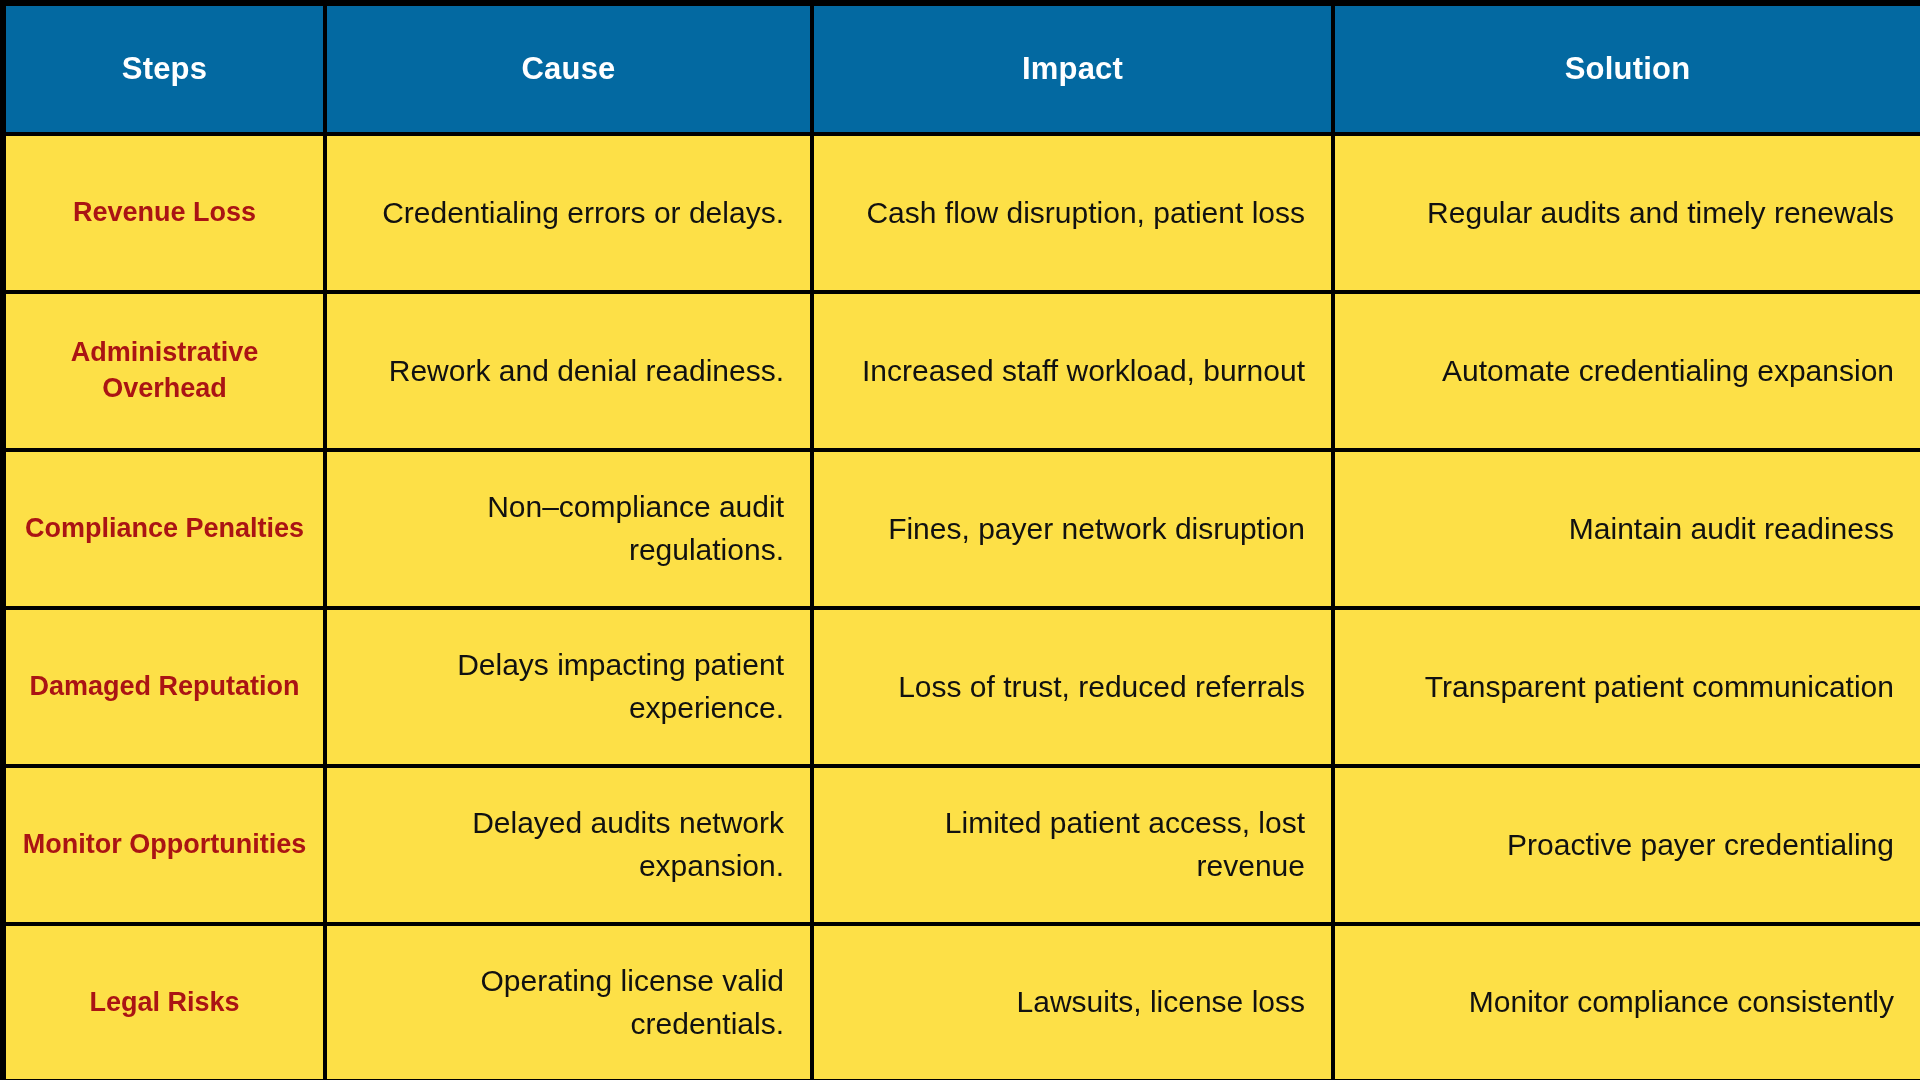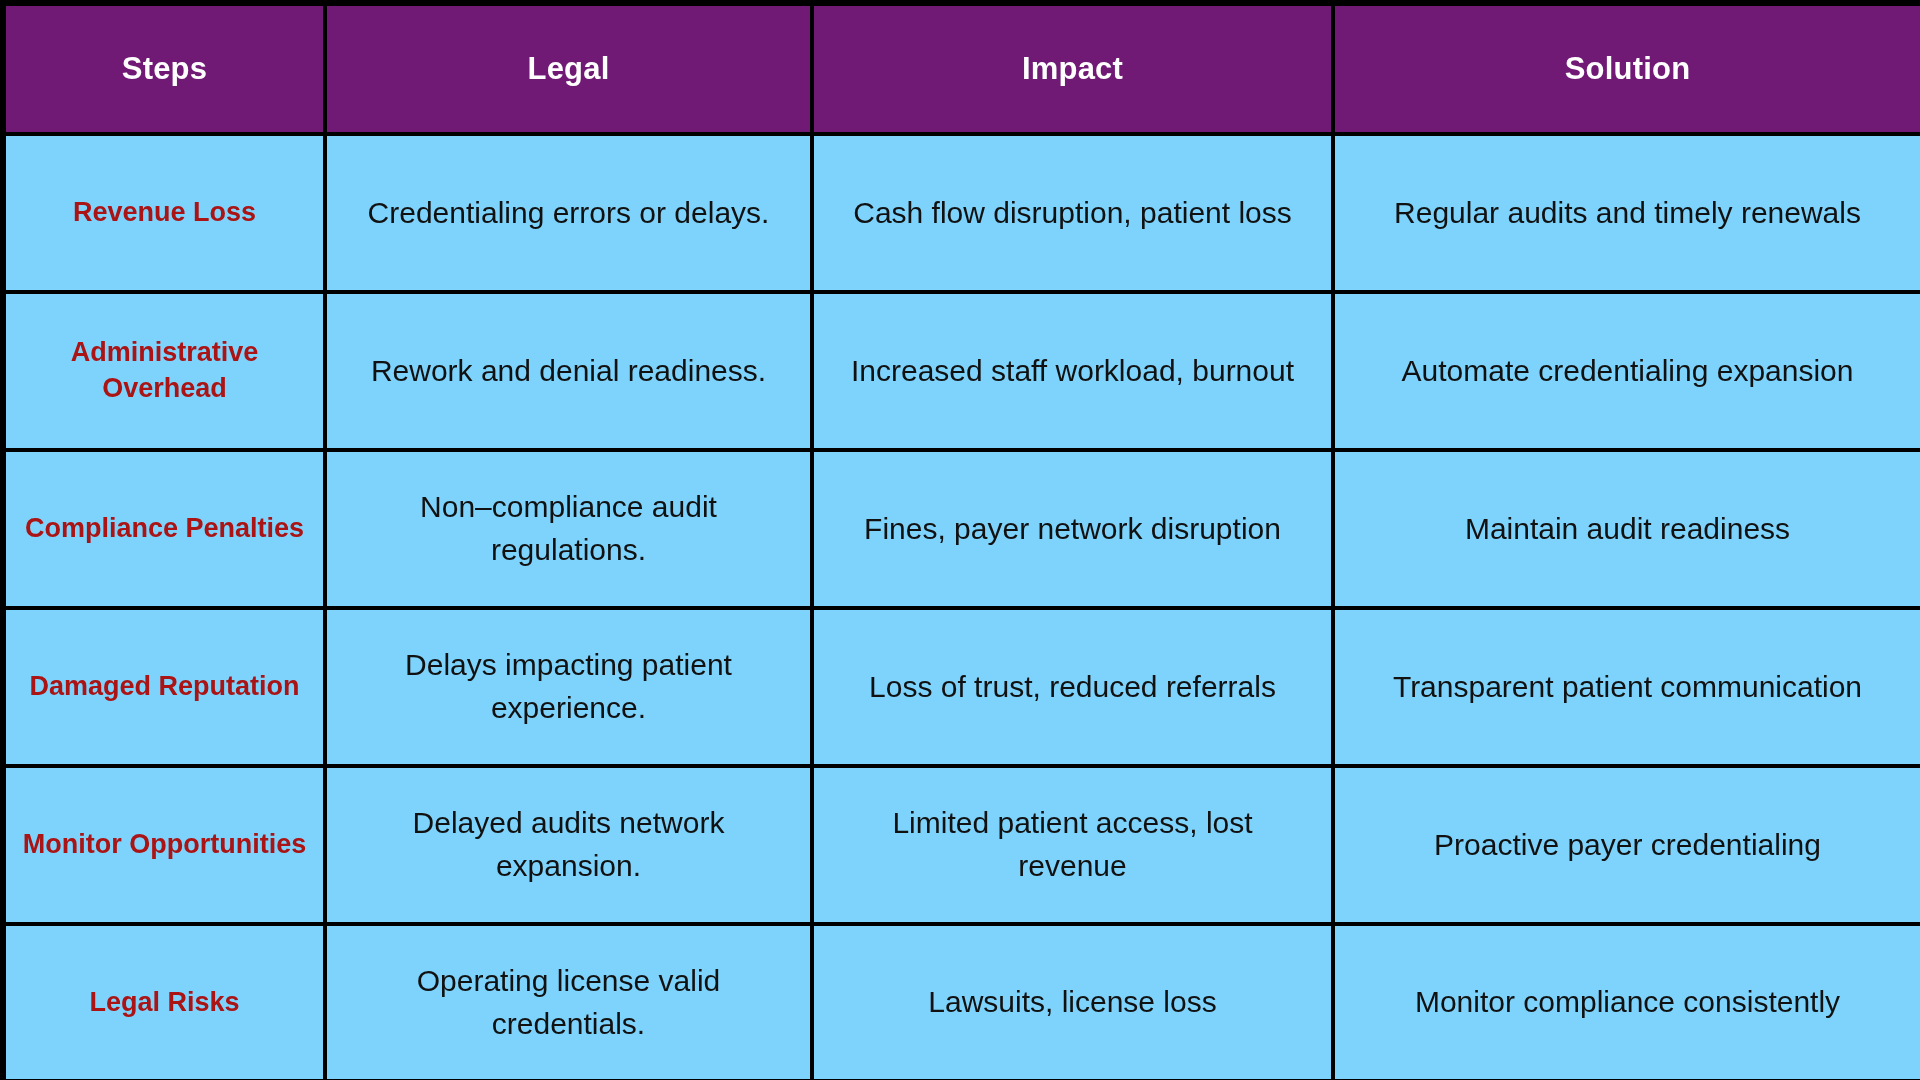--- a/index.html
+++ b/index.html
@@ -44,77 +44,77 @@
   col.col-steps    { width: 322px; }
   col.col-cause    { width: 487px; }
   col.col-impact   { width: 521px; }
   col.col-solution { width: 590px; }
 
   thead tr.header-row {
     height: 131px;
   }
 
   thead th.header-cell {
-    background: #701a75;
+    background: #0369a1;
     color: #ffffff;
     font-size: 31px;
     font-weight: bold;
     text-align: center;
     vertical-align: middle;
     letter-spacing: 0.2px;
     padding: 0;
   }
 
   tbody tr.data-row {
     height: 158px;
   }
 
   td.cell {
     vertical-align: middle;
     padding: 0 26px;
     font-size: 30px;
     line-height: 1.42;
     color: #111111;
-    background: #7dd3fc;
+    background: #fde047;
   }
 
   td.cell-step {
     text-align: center;
     color: #AA1414;
     font-weight: bold;
     font-size: 27px;
     line-height: 1.32;
     padding: 0 14px;
   }
 
   td.cell-cause,
   td.cell-impact,
   td.cell-solution {
-    text-align: center;
+    text-align: right;
   }
 
   .cell-text {
     display: block;
   }
 </style>
 </head>
 <body>
 
 <div id="table-wrap">
   <table class="risk-table">
     <colgroup>
       <col class="col-steps">
       <col class="col-cause">
       <col class="col-impact">
       <col class="col-solution">
     </colgroup>
     <thead>
       <tr class="header-row">
         <th class="header-cell">Steps</th>
-        <th class="header-cell">Legal</th>
+        <th class="header-cell">Cause</th>
         <th class="header-cell">Impact</th>
         <th class="header-cell">Solution</th>
       </tr>
     </thead>
     <tbody>
       <tr class="data-row">
         <td class="cell cell-step">
           <span class="cell-text">Revenue Loss</span>
         </td>
         <td class="cell cell-cause">

